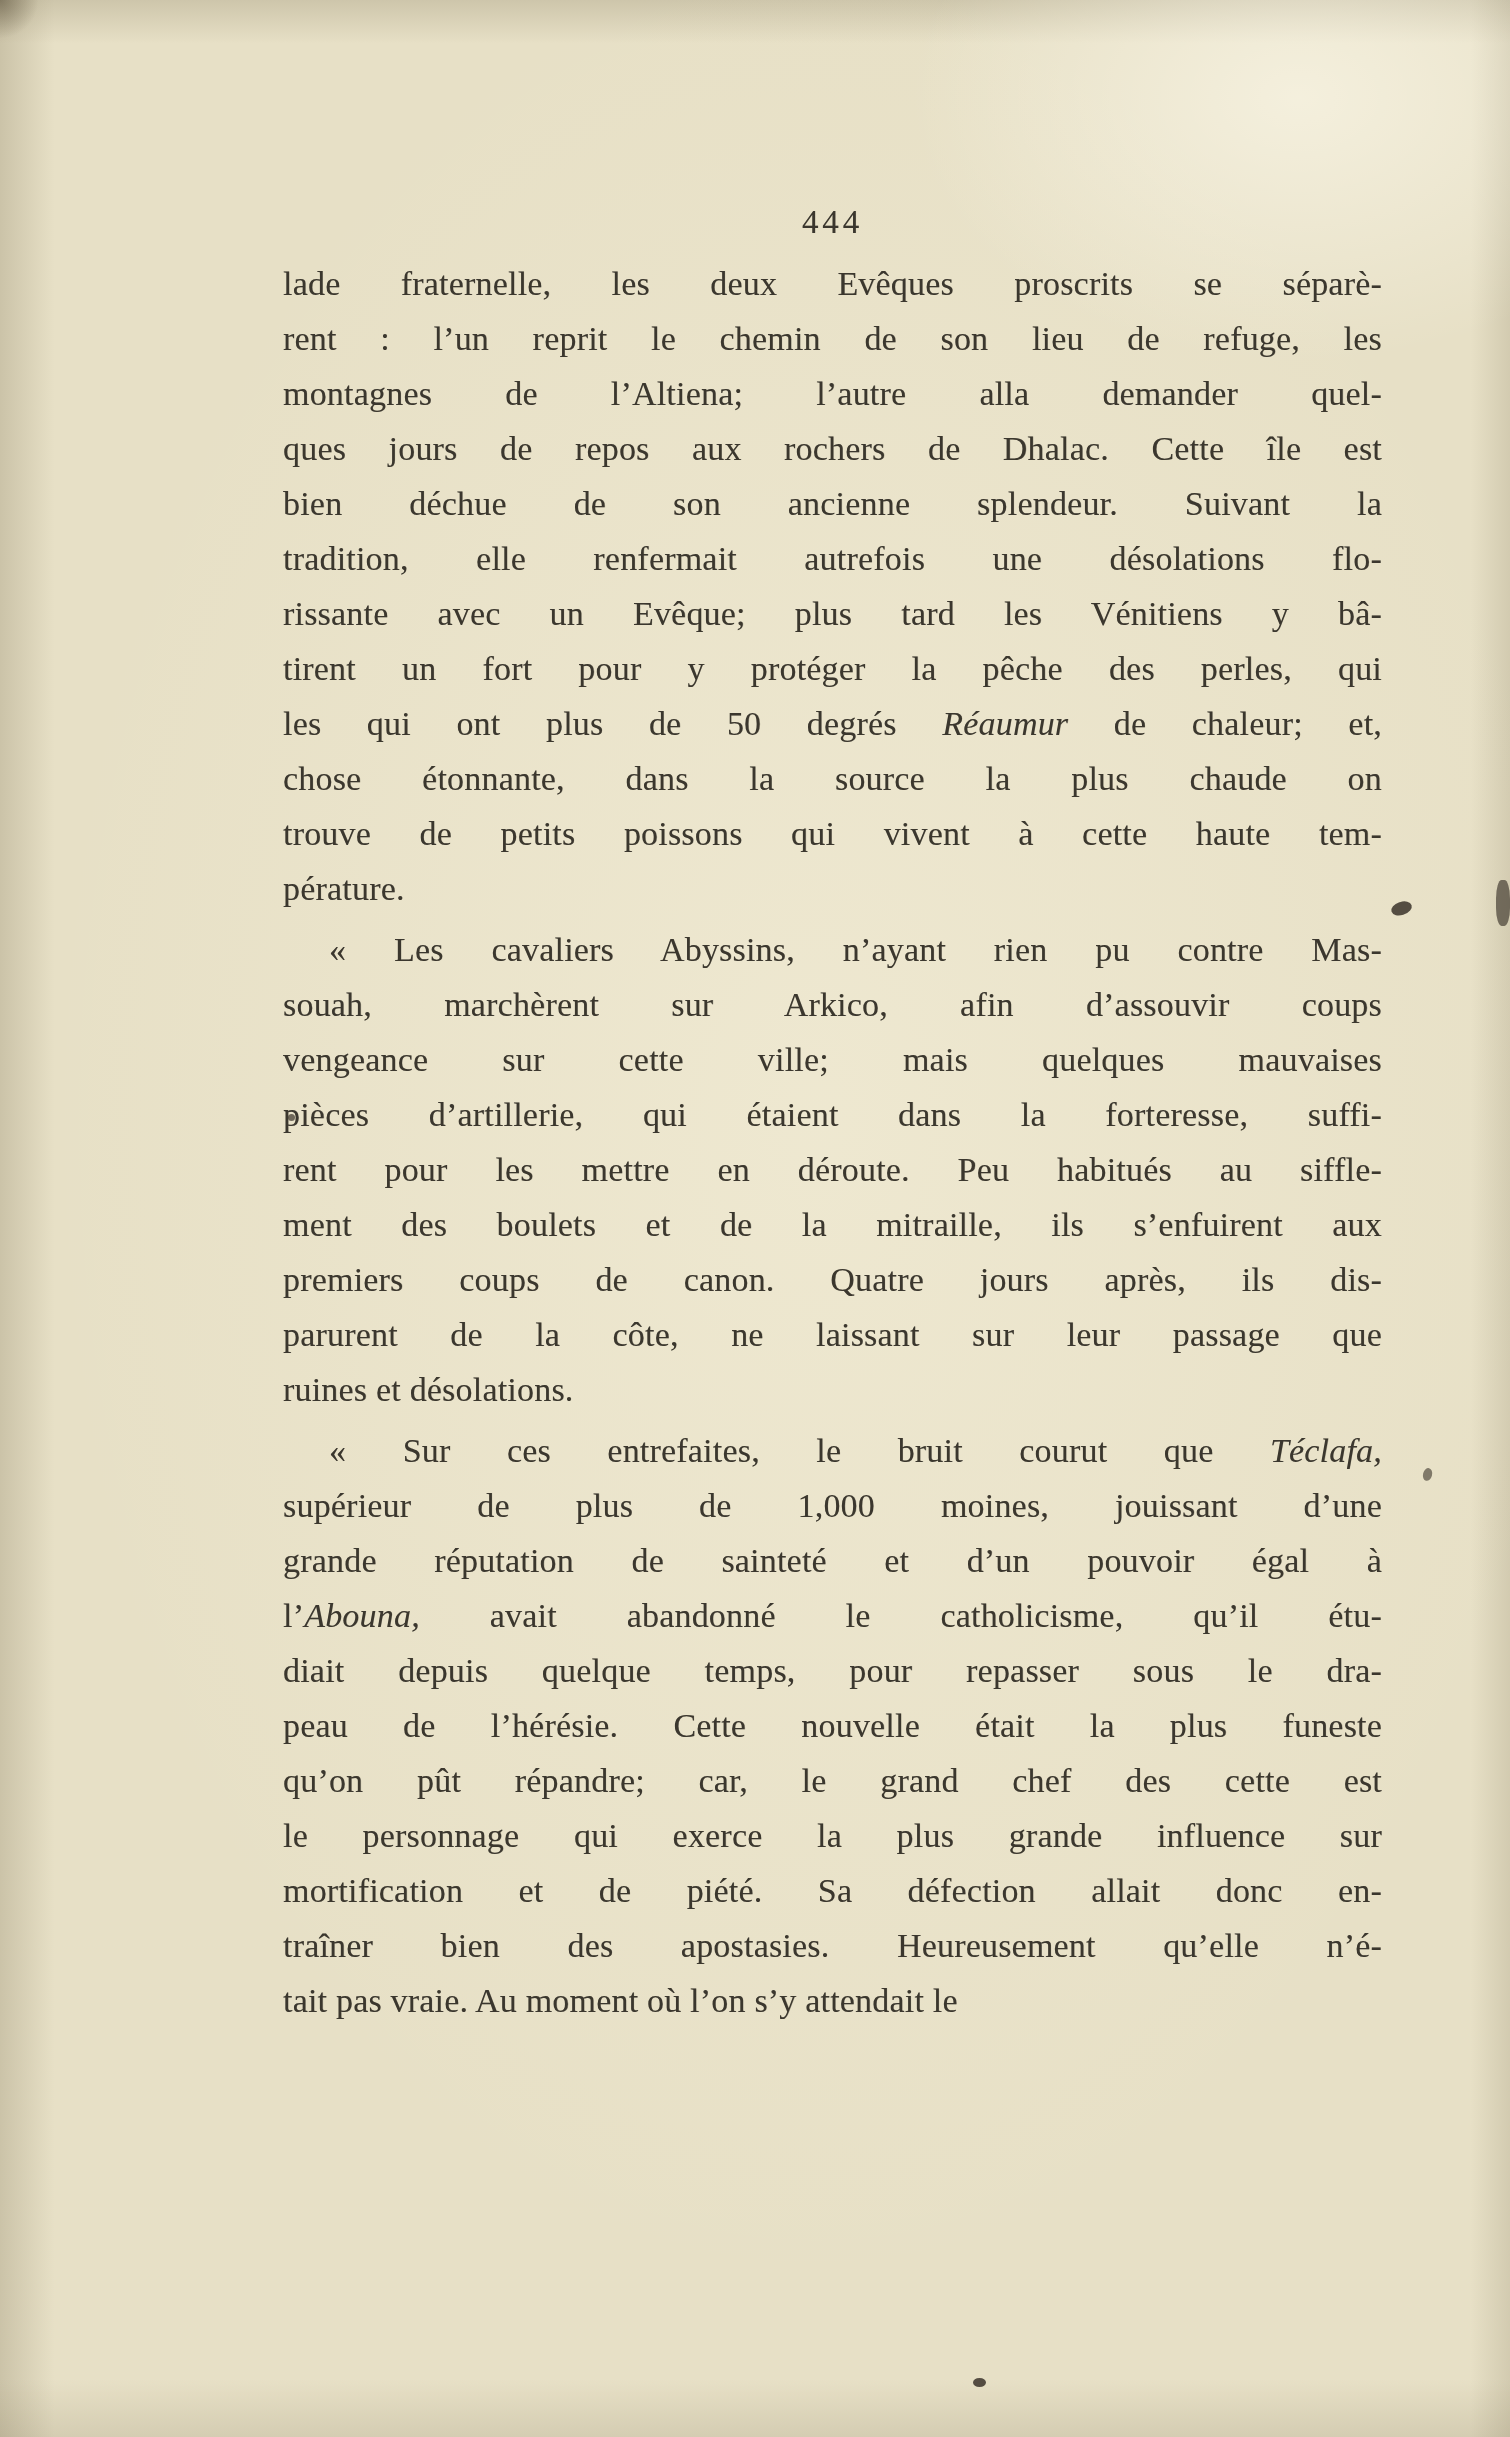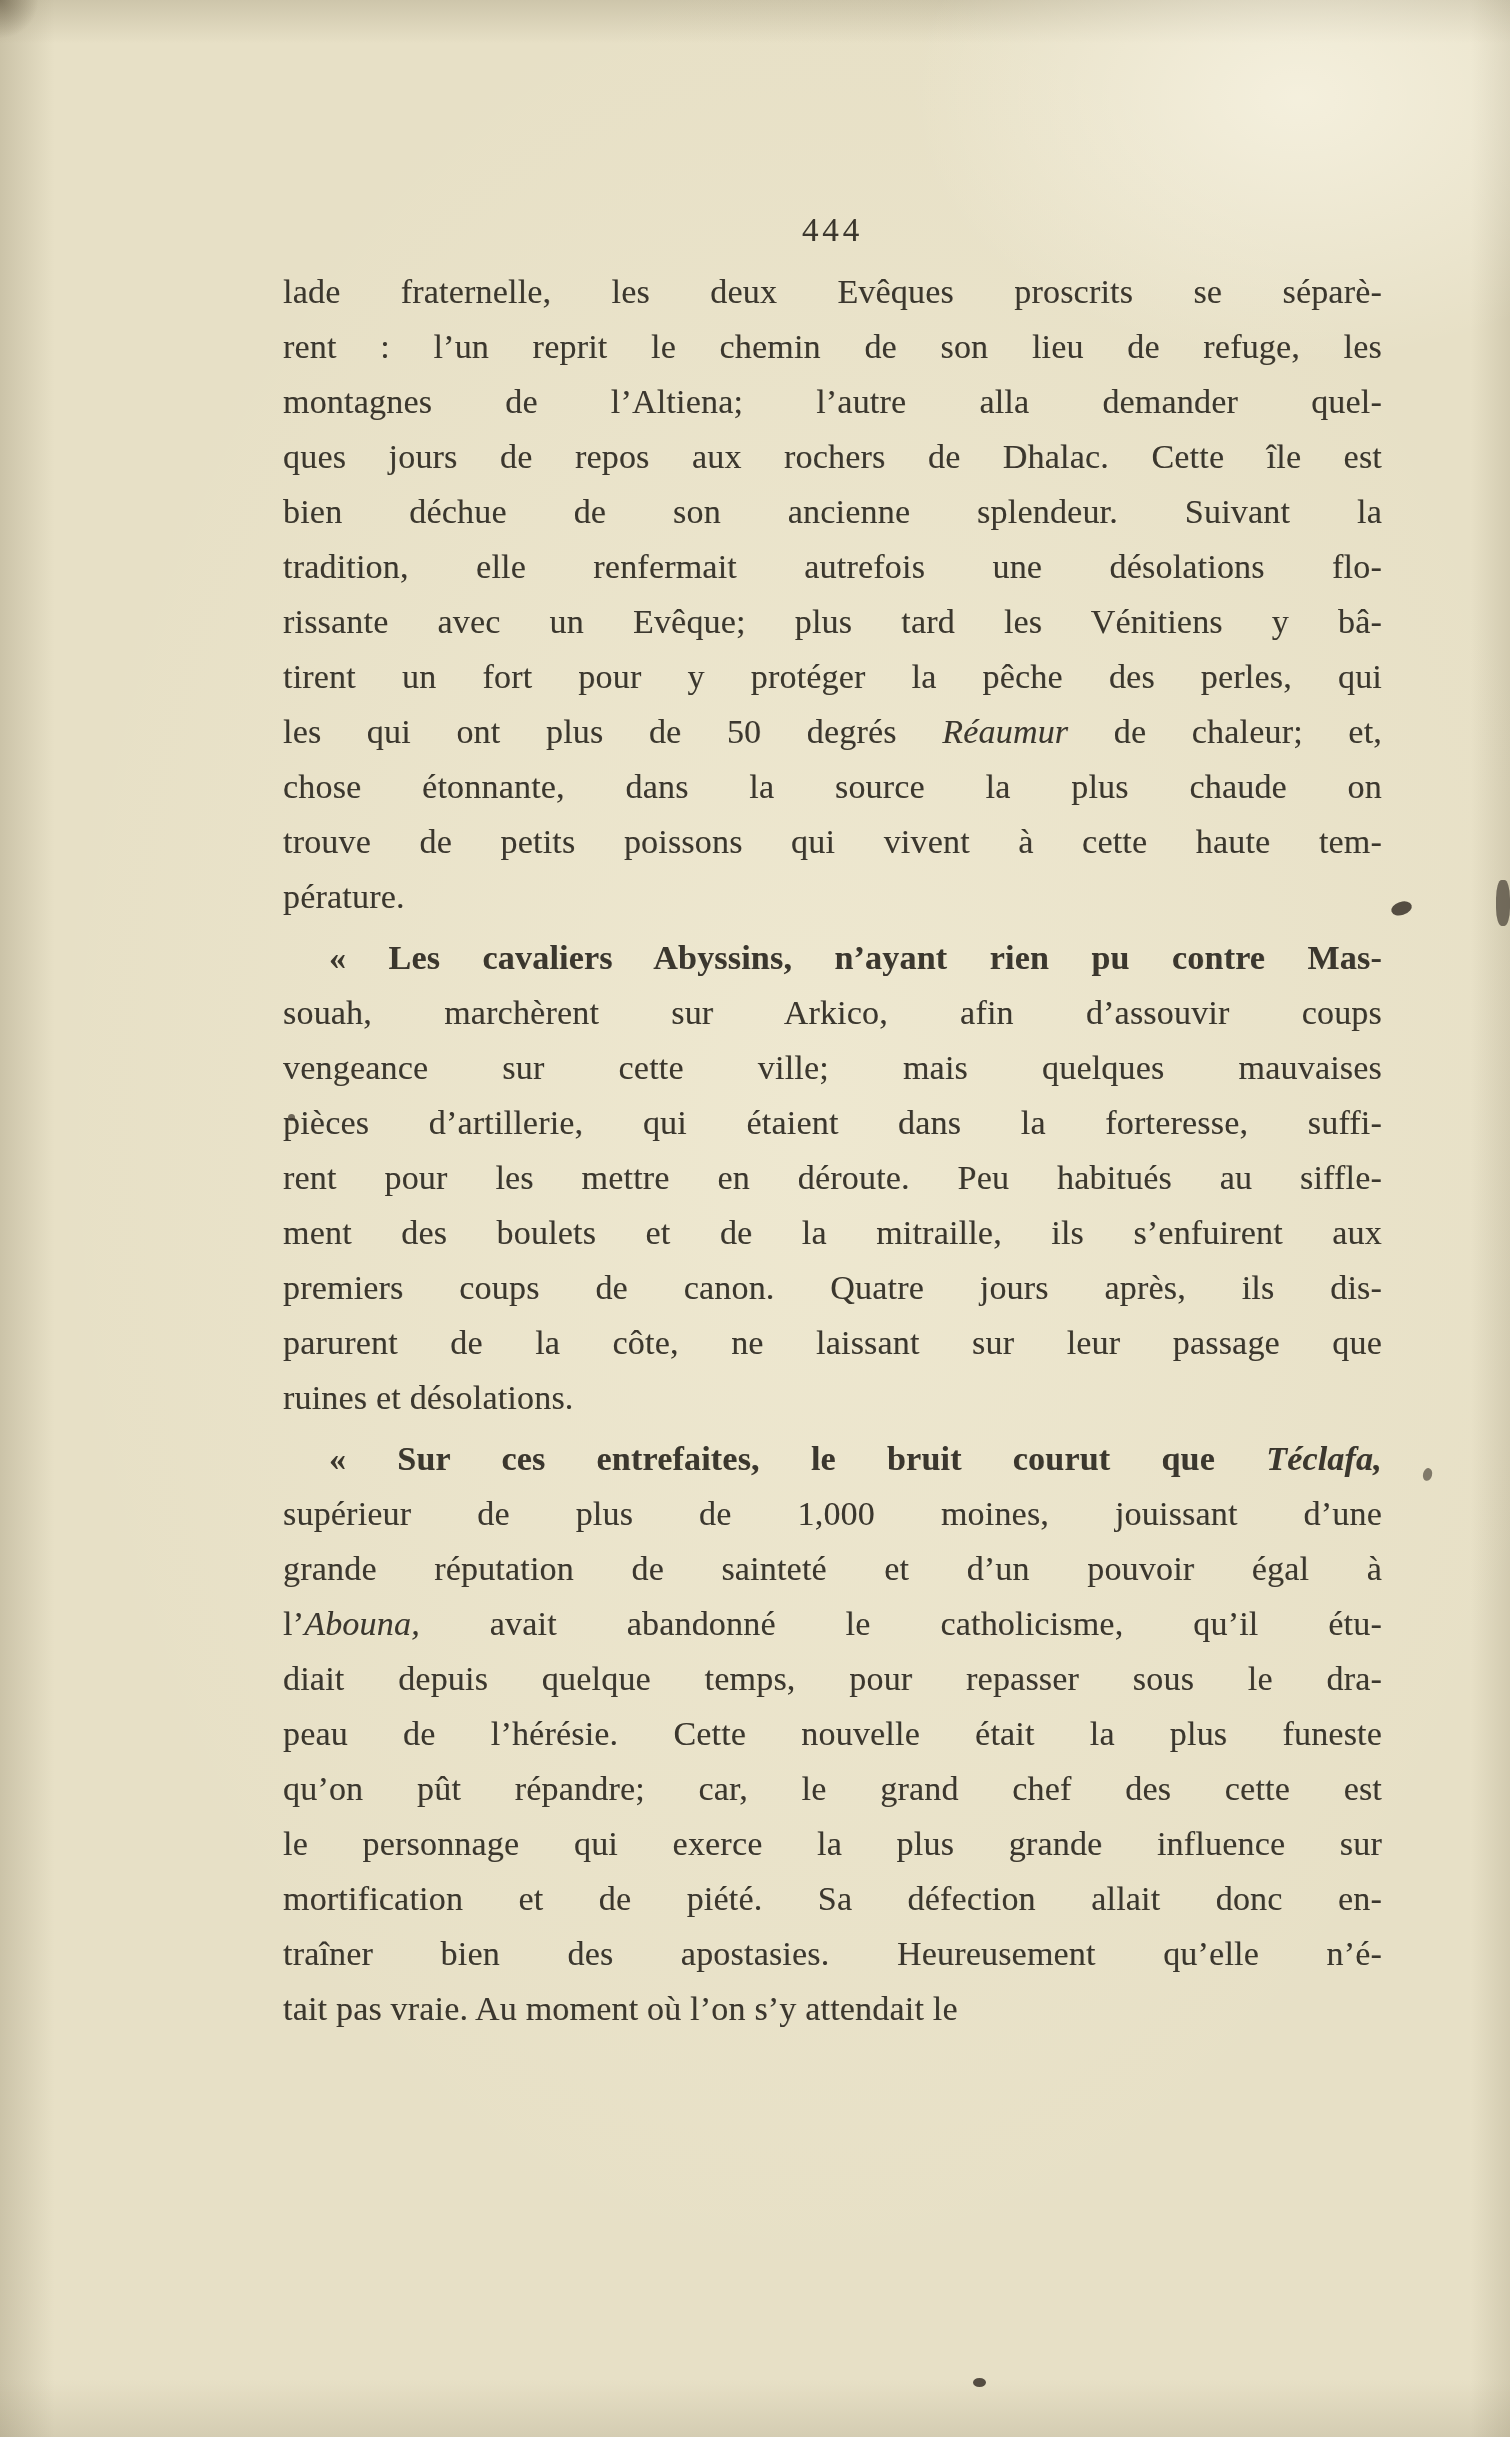--- a/index.html
+++ b/index.html
@@ -20,21 +20,21 @@
       radial-gradient(ellipse 984px 1495px at 54% 46%, rgba(249,244,224,0.40), rgba(249,244,224,0) 78%),
       linear-gradient(90deg,  rgba(104,92,62,0.22) 0%, rgba(104,92,62,0) 3.6%),
       linear-gradient(270deg, rgba(104,92,62,0.16) 0%, rgba(104,92,62,0) 2.6%),
       linear-gradient(180deg, rgba(104,92,62,0.20) 0%, rgba(104,92,62,0) 1.8%),
       linear-gradient(0deg,   rgba(104,92,62,0.15) 0%, rgba(104,92,62,0) 2.4%),
       #e7e0c6;
     color: #3b372e;
   }
   .content {
     position: absolute;
-    top: 202px;
+    top: 194px;
     left: 277px;
     width: 1111px;
   }
   .page-number {
     text-align: center;
     font-size: 33px;
     line-height: 56px;
     letter-spacing: 3.9px;
     text-shadow: 0.3px 0.3px 0.6px rgba(59,55,46,0.35);
   }
@@ -43,21 +43,21 @@
     font-size: 34px;
     line-height: 55px;
     height: 55px;
     letter-spacing: 0.2px;
     text-align: justify;
     text-align-last: justify;
     text-shadow: 0.3px 0.3px 0.6px rgba(59,55,46,0.32);
     overflow: visible;
   }
   .line.last { text-align-last: left; }
-  .line.indent { padding-left: 46px; font-weight: bold; }
+  .line.indent { padding-left: 46px; }
   .line i { font-style: italic; }
   .speck {
     position: absolute;
     background: #3a332a;
     border-radius: 50%;
     opacity: 0.85;
   }
 </style>
 </head>
 <body>

